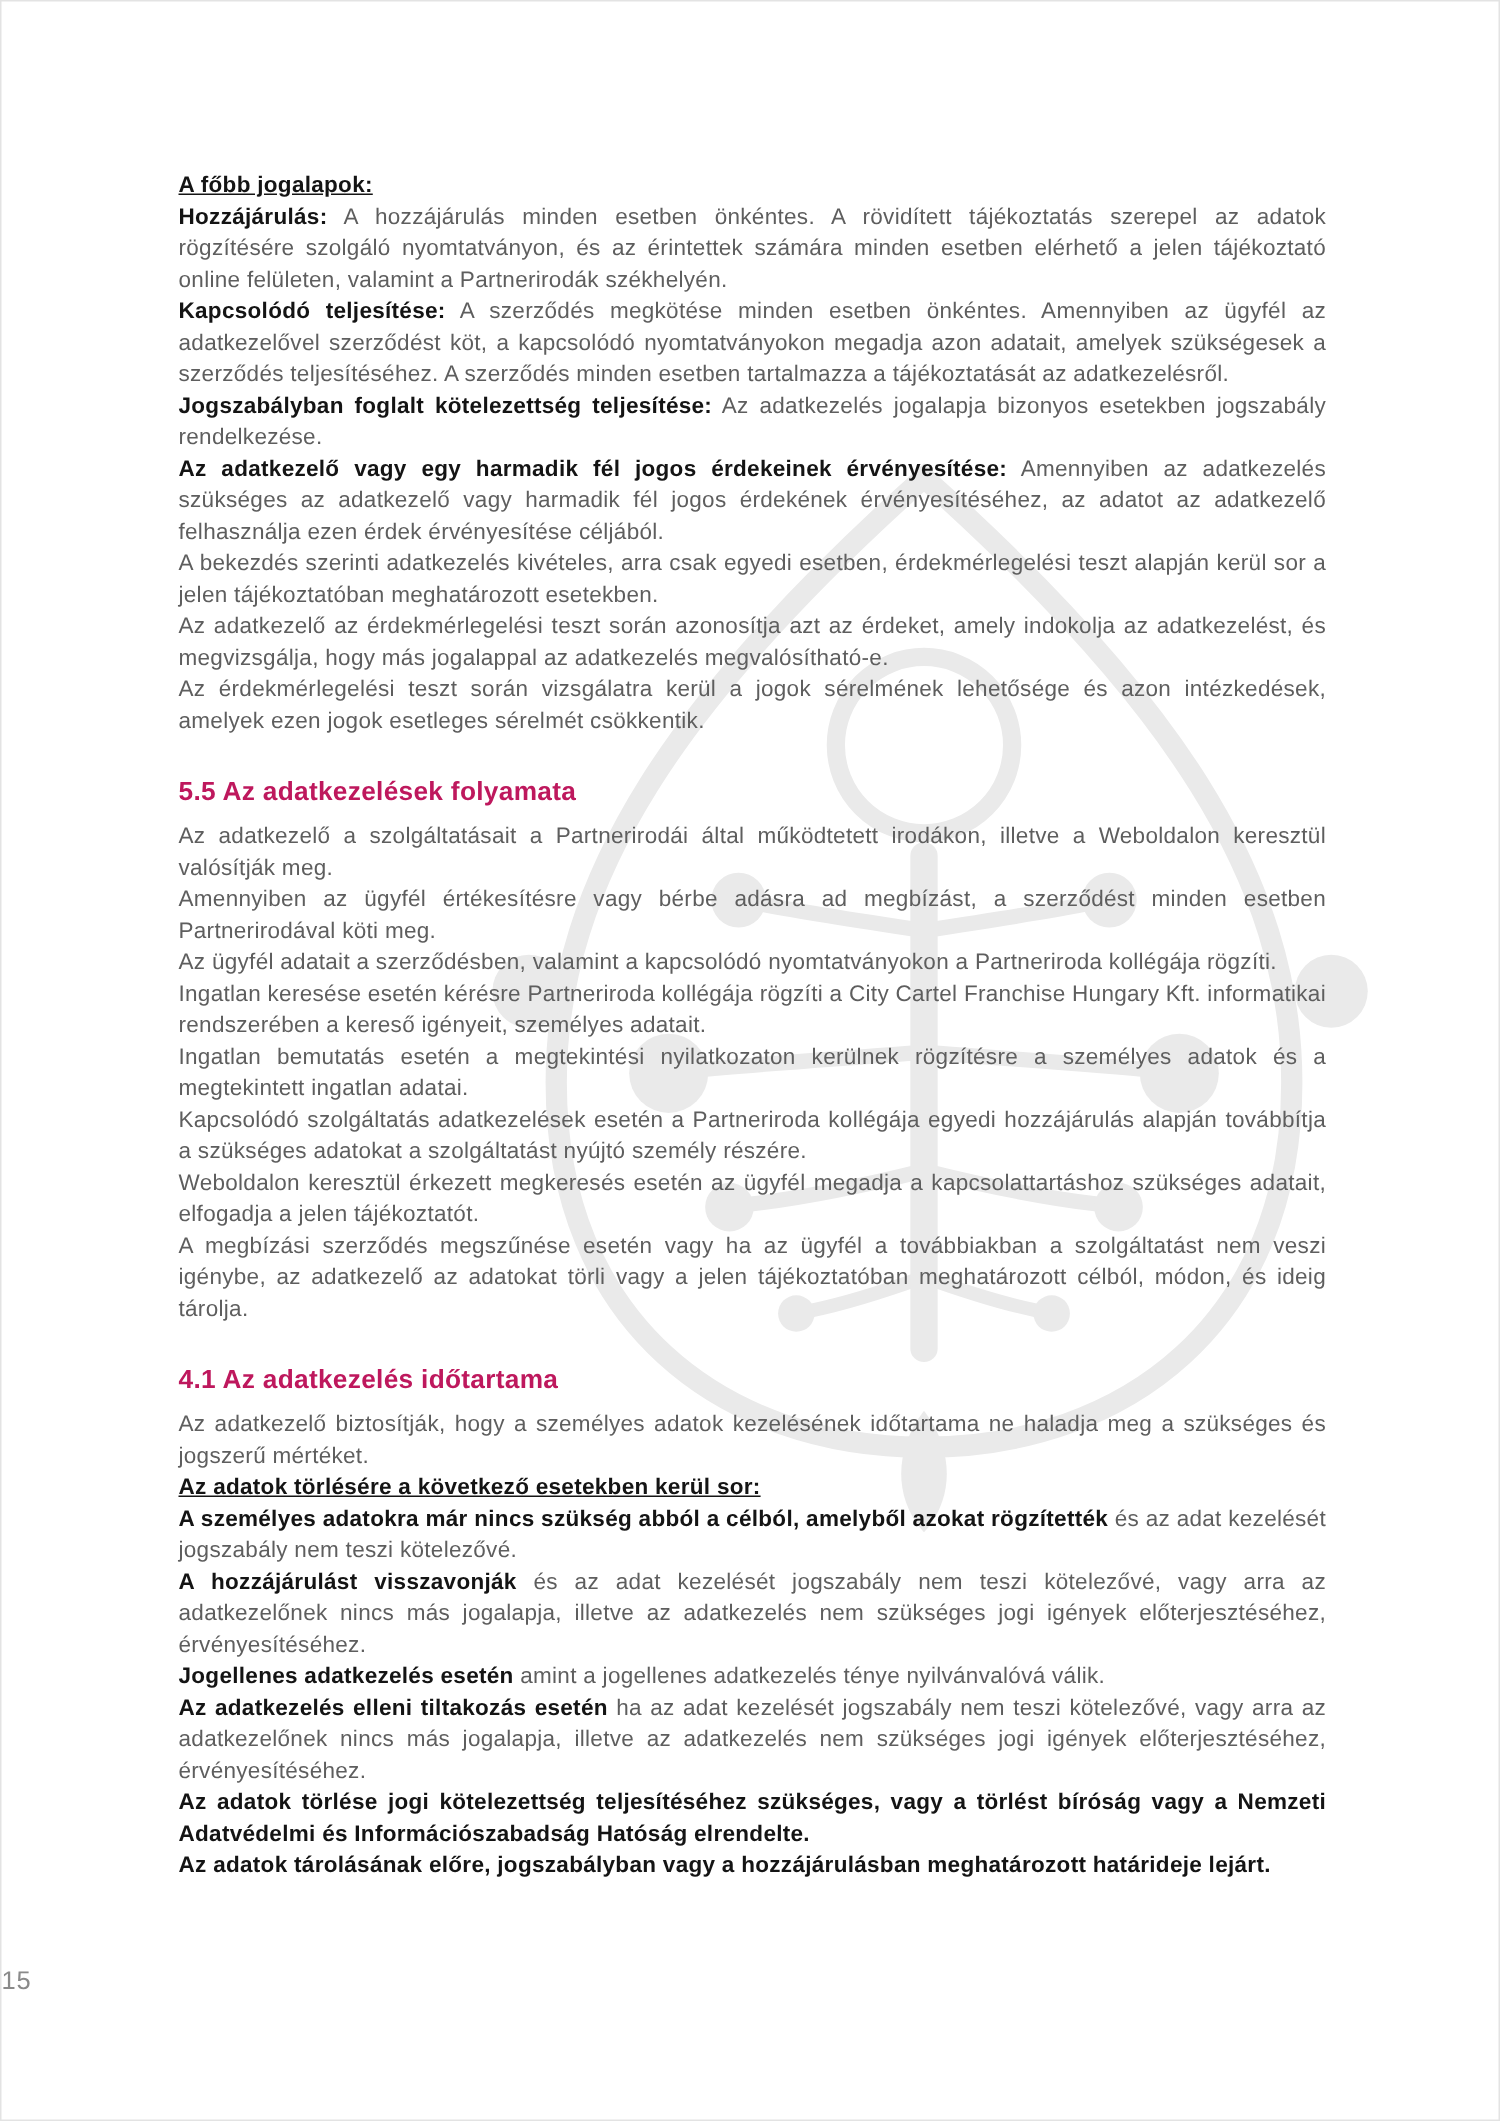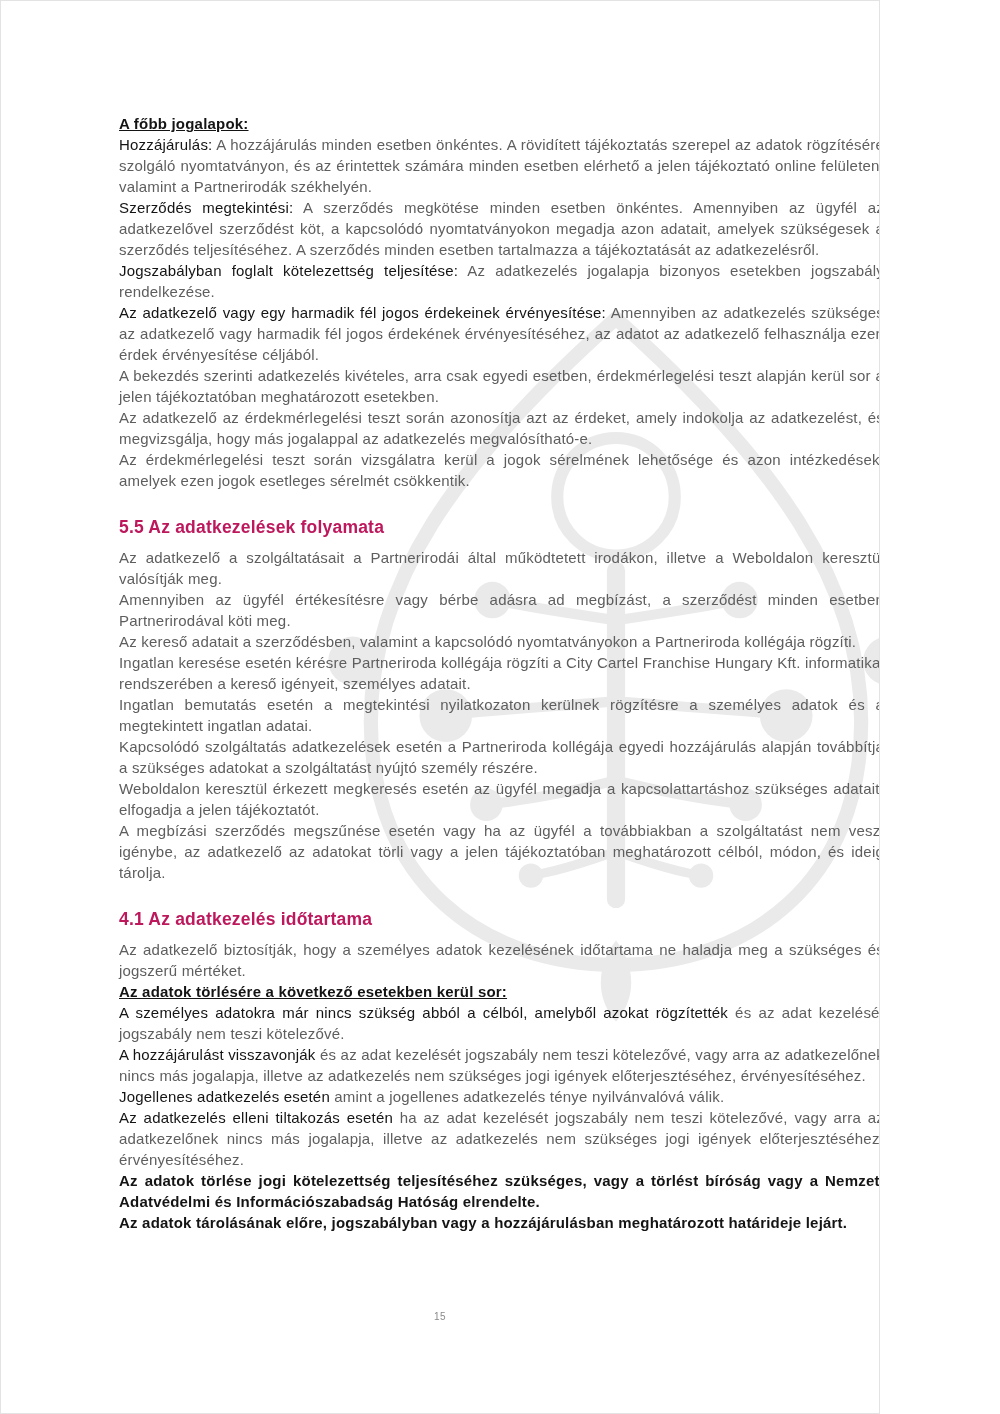--- a/index.html
+++ b/index.html
@@ -1,18 +1,18 @@
 <!DOCTYPE html>
 <html lang="hu"><head>
 <meta charset="utf-8">
 <style>
   html,body{margin:0;padding:0;background:#ffffff;}
   .page{
     position:relative;
-    width:880px;height:1414px;
+    width:1000px;height:1414px;
     background:#ffffff;
     border:1px solid #e3e3e3;
     box-sizing:border-box;
     overflow:hidden;
     font-family:"Liberation Sans", sans-serif;
   }
   .watermark{
     position:absolute;left:230px;top:295px;
     width:770px;height:750px;
     z-index:0;pointer-events:none;
@@ -23,32 +23,31 @@
     font-size:15px;line-height:21px;letter-spacing:0.2px;
     color:#5e5e5e;
     text-align:justify;
   }
   .content p{margin:0;}
   .bu{
     font-weight:bold;color:#141414;
     text-decoration:underline;
     text-align:left;
   }
-  .lead{font-weight:normal;color:#141414;margin-top:10px;}
+  .lead{font-weight:bold;color:#141414;margin-top:10px;}
   .bold-p{font-weight:bold;color:#141414;}
   h2.sec{
     margin:24px 0 8px 0;
     font-size:17.5px;line-height:24px;
     color:#be185d;font-weight:bold;
     text-align:left;letter-spacing:0.2px;
   }
   .footer{
     position:absolute;left:0;right:0;top:1310px;
-    text-align:center;
-    font-size:10px;color:#8a8a8a;
+    font-size:17px;color:#8a8a8a;
     z-index:1;letter-spacing:0.5px;
   }
 </style>
 </head>
 <body>
 
 <div class="page">
 
   <svg class="watermark" viewBox="0 0 760 740" aria-hidden="true">
     <g fill="none" stroke="#eaeaea" stroke-linecap="round">
@@ -78,35 +77,35 @@
       <path d="M380 636 C 400 662 400 694 380 716 C 360 694 360 662 380 636 Z"></path>
     </g>
   </svg>
 
   <div class="content">
 
     <p class="bu">A főbb jogalapok:</p>
 
     <p><b class="lead">Hozzájárulás:</b><span> A hozzájárulás minden esetben önkéntes. A rövidített tájékoztatás szerepel az adatok rögzítésére szolgáló nyomtatványon, és az érintettek számára minden esetben elérhető a jelen tájékoztató online felületen, valamint a Partnerirodák székhelyén.</span></p>
 
-    <p><b class="lead">Szerződés megtekintési:</b><span> A szerződés megkötése minden esetben önkéntes. Amennyiben az ügyfél az adatkezelővel szerződést köt, a kapcsolódó nyomtatványokon megadja azon adatait, amelyek szükségesek a szerződés teljesítéséhez. A szerződés minden esetben tartalmazza a tájékoztatását az adatkezelésről.</span></p>
+    <p><b class="lead">Kapcsolódó teljesítése:</b><span> A szerződés megkötése minden esetben önkéntes. Amennyiben az ügyfél az adatkezelővel szerződést köt, a kapcsolódó nyomtatványokon megadja azon adatait, amelyek szükségesek a szerződés teljesítéséhez. A szerződés minden esetben tartalmazza a tájékoztatását az adatkezelésről.</span></p>
 
     <p><b class="lead">Jogszabályban foglalt kötelezettség teljesítése:</b><span> Az adatkezelés jogalapja bizonyos esetekben jogszabály rendelkezése.</span></p>
 
     <p><b class="lead">Az adatkezelő vagy egy harmadik fél jogos érdekeinek érvényesítése:</b><span> Amennyiben az adatkezelés szükséges az adatkezelő vagy harmadik fél jogos érdekének érvényesítéséhez, az adatot az adatkezelő felhasználja ezen érdek érvényesítése céljából.</span></p>
 
     <p>A bekezdés szerinti adatkezelés kivételes, arra csak egyedi esetben, érdekmérlegelési teszt alapján kerül sor a jelen tájékoztatóban meghatározott esetekben.</p>
     <p>Az adatkezelő az érdekmérlegelési teszt során azonosítja azt az érdeket, amely indokolja az adatkezelést, és megvizsgálja, hogy más jogalappal az adatkezelés megvalósítható-e.</p>
     <p>Az érdekmérlegelési teszt során vizsgálatra kerül a jogok sérelmének lehetősége és azon intézkedések, amelyek ezen jogok esetleges sérelmét csökkentik.</p>
 
     <h2 class="sec">5.5 Az adatkezelések folyamata</h2>
 
     <p>Az adatkezelő a szolgáltatásait a Partnerirodái által működtetett irodákon, illetve a Weboldalon keresztül valósítják meg.</p>
     <p>Amennyiben az ügyfél értékesítésre vagy bérbe adásra ad megbízást, a szerződést minden esetben Partnerirodával köti meg.</p>
-    <p>Az kereső adatait a szerződésben, valamint a kapcsolódó nyomtatványokon a Partneriroda kollégája rögzíti.</p>
+    <p>Az ügyfél adatait a szerződésben, valamint a kapcsolódó nyomtatványokon a Partneriroda kollégája rögzíti.</p>
     <p>Ingatlan keresése esetén kérésre Partneriroda kollégája rögzíti a City Cartel Franchise Hungary Kft. informatikai rendszerében a kereső igényeit, személyes adatait.</p>
     <p>Ingatlan bemutatás esetén a megtekintési nyilatkozaton kerülnek rögzítésre a személyes adatok és a megtekintett ingatlan adatai.</p>
     <p>Kapcsolódó szolgáltatás adatkezelések esetén a Partneriroda kollégája egyedi hozzájárulás alapján továbbítja a szükséges adatokat a szolgáltatást nyújtó személy részére.</p>
     <p>Weboldalon keresztül érkezett megkeresés esetén az ügyfél megadja a kapcsolattartáshoz szükséges adatait, elfogadja a jelen tájékoztatót.</p>
     <p>A megbízási szerződés megszűnése esetén vagy ha az ügyfél a továbbiakban a szolgáltatást nem veszi igénybe, az adatkezelő az adatokat törli vagy a jelen tájékoztatóban meghatározott célból, módon, és ideig tárolja.</p>
 
     <h2 class="sec">4.1 Az adatkezelés időtartama</h2>
 
     <p>Az adatkezelő biztosítják, hogy a személyes adatok kezelésének időtartama ne haladja meg a szükséges és jogszerű mértéket.</p>
 

